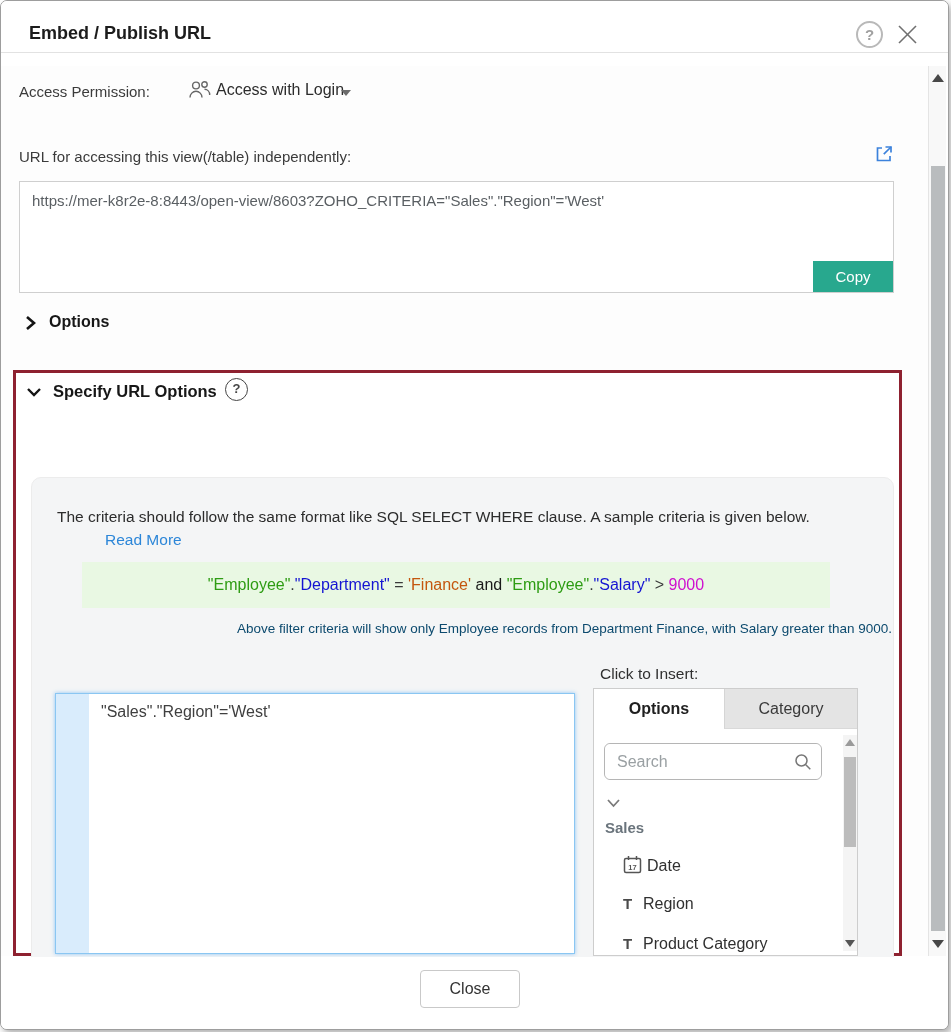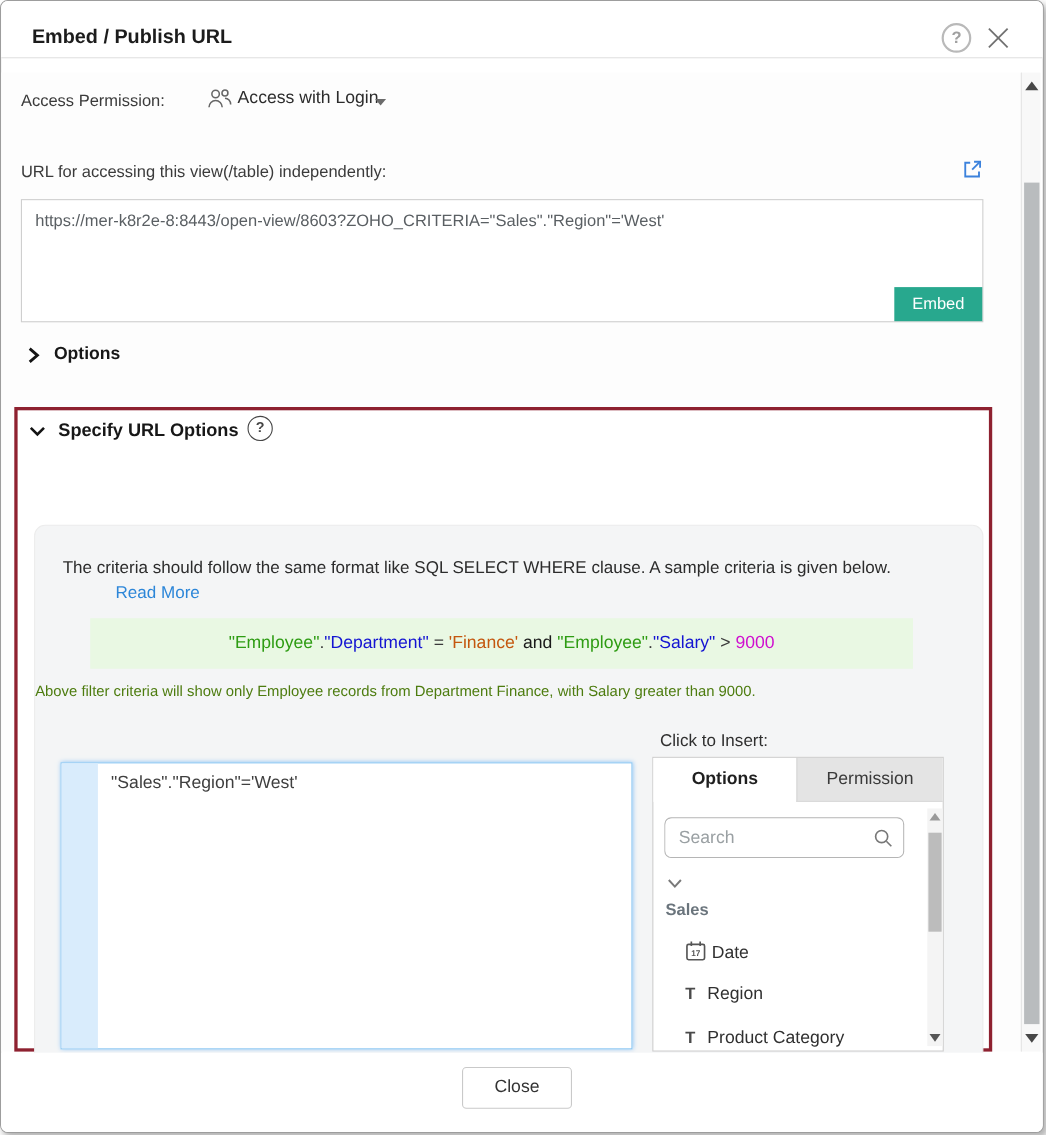--- a/index.html
+++ b/index.html
@@ -62,21 +62,21 @@
   .inner-box {
     position:absolute; left:15px; top:104px; width:863px; height:533px;
     background:#f4f5f6; border-radius:10px; border:1px solid #ececec;
   }
   .crit-desc { position:absolute; left:25px; top:30px; width:820px; font-size:15.5px; color:#2c2c2c; }
   .read-more { position:absolute; left:25px; top:53px; font-size:15.5px; color:#2c86d8; cursor:pointer; }
   .sample-box {
     position:absolute; left:50px; top:84px; width:748px; height:46px;
     background:#e9f8e3; text-align:center; line-height:46px; font-size:16px;
   }
-  .sample-caption { position:absolute; left:0px; top:143px; width:860px; text-align:left; font-size:13.5px; color:#4d7c0f; }
+  .sample-caption { position:absolute; left:0px; top:143px; width:860px; text-align:right; font-size:13.5px; color:#0c4a6e; }
   .click-insert { position:absolute; left:568px; top:187px; font-size:15.5px; color:#2f2f2f; }
   
   .editor {
     position:absolute; left:23px; top:215px; width:520px; height:261px;
     border:1px solid #8ac6f2; background:#fff; box-shadow:0 0 4px rgba(130,190,245,.9);
   }
   .editor-gutter { position:absolute; left:0; top:0; width:33px; height:100%; background:#d9ecfc; }
   .editor-ta {
     position:absolute; left:33px; top:0; width:485px; height:100%;
     border:none; resize:none; outline:none; padding:9px 12px;
@@ -155,21 +155,21 @@
     <div class="abs label15 url-label">URL for accessing this view(/table) independently:</div>
     <div class="abs ext-ic">
       <svg width="20" height="20" viewBox="0 0 20 20" fill="none" stroke="#3c82dc" stroke-width="1.7">
         <path d="M8 4 H3.5 V16.5 H16 V12"></path>
         <path d="M11.5 3 H17 V8.5"></path>
         <path d="M17 3 L9.8 10.2"></path>
       </svg>
     </div>
     <div class="abs url-box">
       <div class="url-text">https://mer-k8r2e-8:8443/open-view/8603?ZOHO_CRITERIA="Sales"."Region"='West'</div>
-      <button class="copy-btn" style="background: rgb(40, 168, 142);">Embed</button>
+      <button class="copy-btn" style="background: rgb(40, 168, 142);">Copy</button>
     </div>
 
     <div class="abs options-chev">
       <svg width="14" height="16" viewBox="0 0 14 16" fill="none" stroke="#141414" stroke-width="2.6">
         <polyline points="4,2 11,8 4,14"></polyline>
       </svg>
     </div>
     <div class="abs options-label">Options</div>
 
     <div class="abs crit-box" style="border-color: rgb(142, 33, 48);">
@@ -190,21 +190,21 @@
 
         <div class="click-insert">Click to Insert:</div>
 
         <div class="editor">
           <div class="editor-gutter"></div>
           <textarea class="editor-ta" spellcheck="false" style="">"Sales"."Region"='West'</textarea>
         </div>
 
         <div class="panel">
           <div class="tab tab-columns">Options</div>
-          <div class="tab tab-variables">Permission</div>
+          <div class="tab tab-variables">Category</div>
 
           <div class="search-wrap">
             <input class="search-input" type="text" placeholder="Search" style="">
             <div class="search-ic">
               <svg width="20" height="20" viewBox="0 0 20 20" fill="none" stroke="#777" stroke-width="1.5">
                 <circle cx="8.5" cy="8.5" r="5.5"></circle>
                   <line x1="12.8" y1="12.8" x2="17.3" y2="17.3"></line>
               </svg>
             </div>
           </div>

